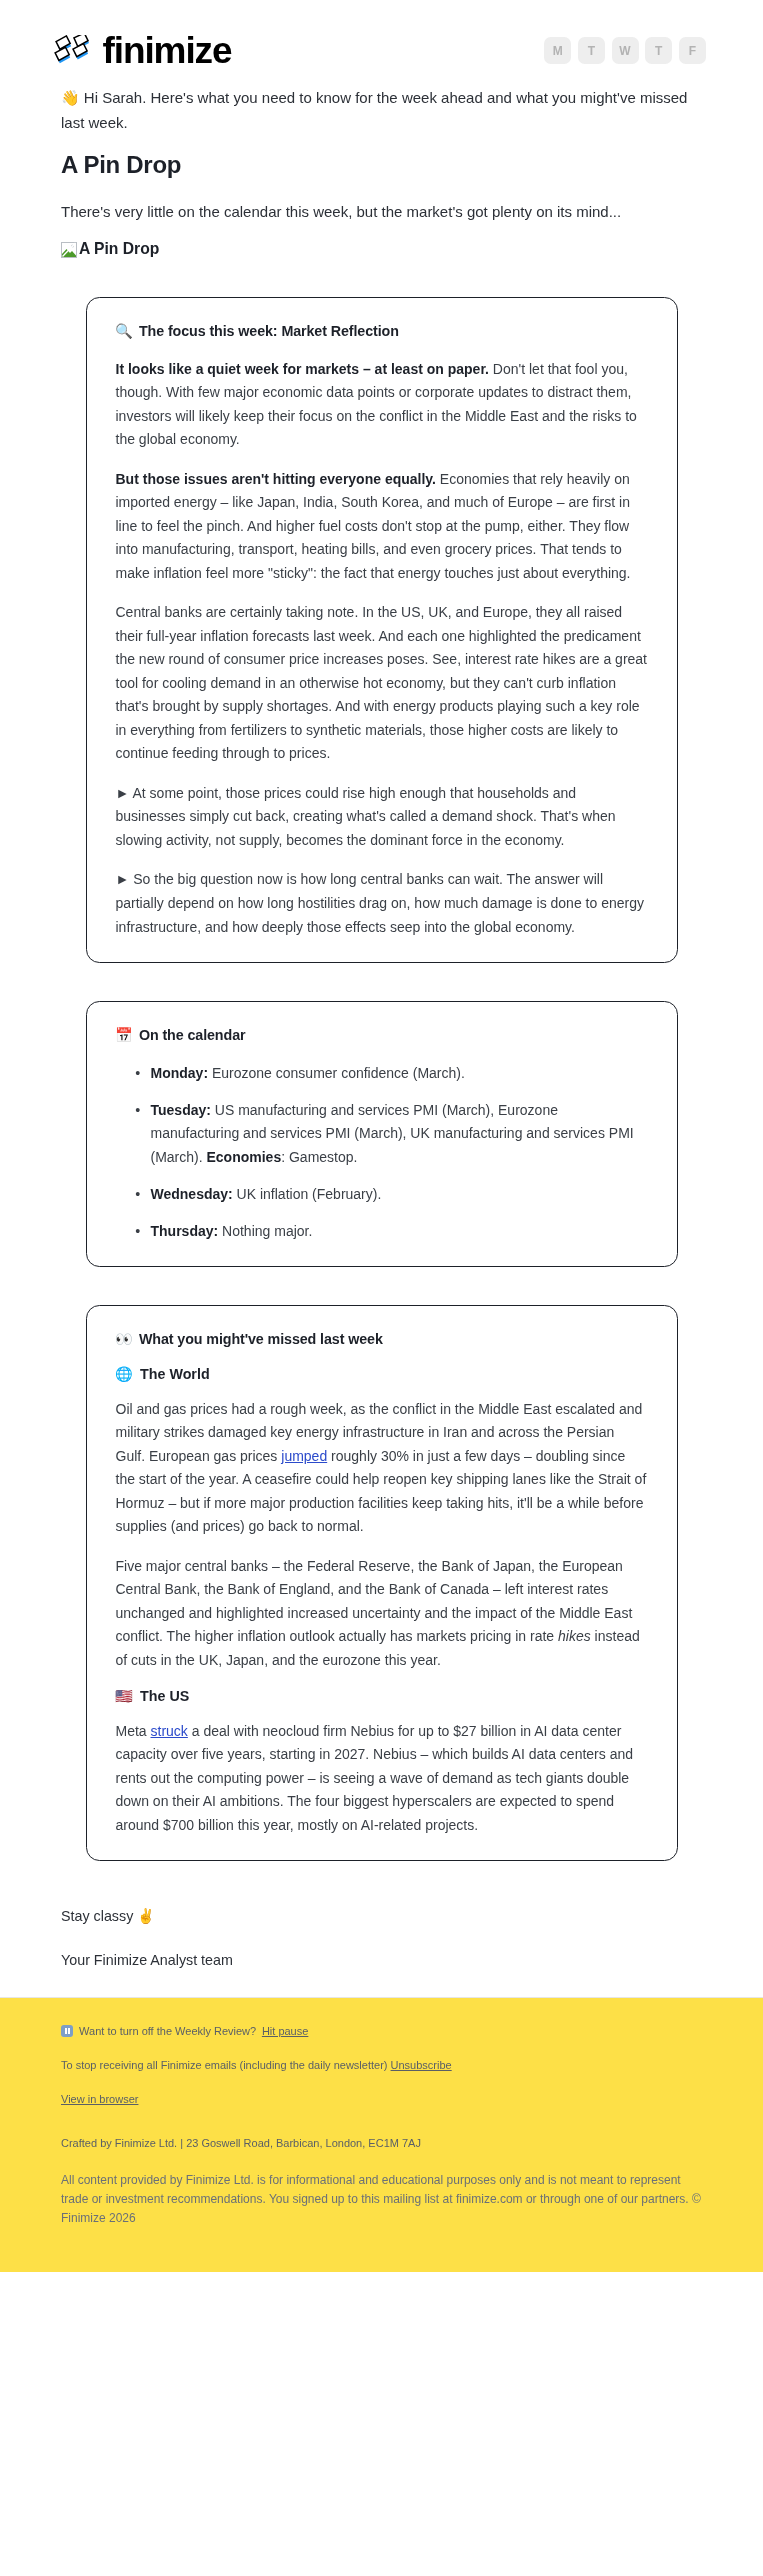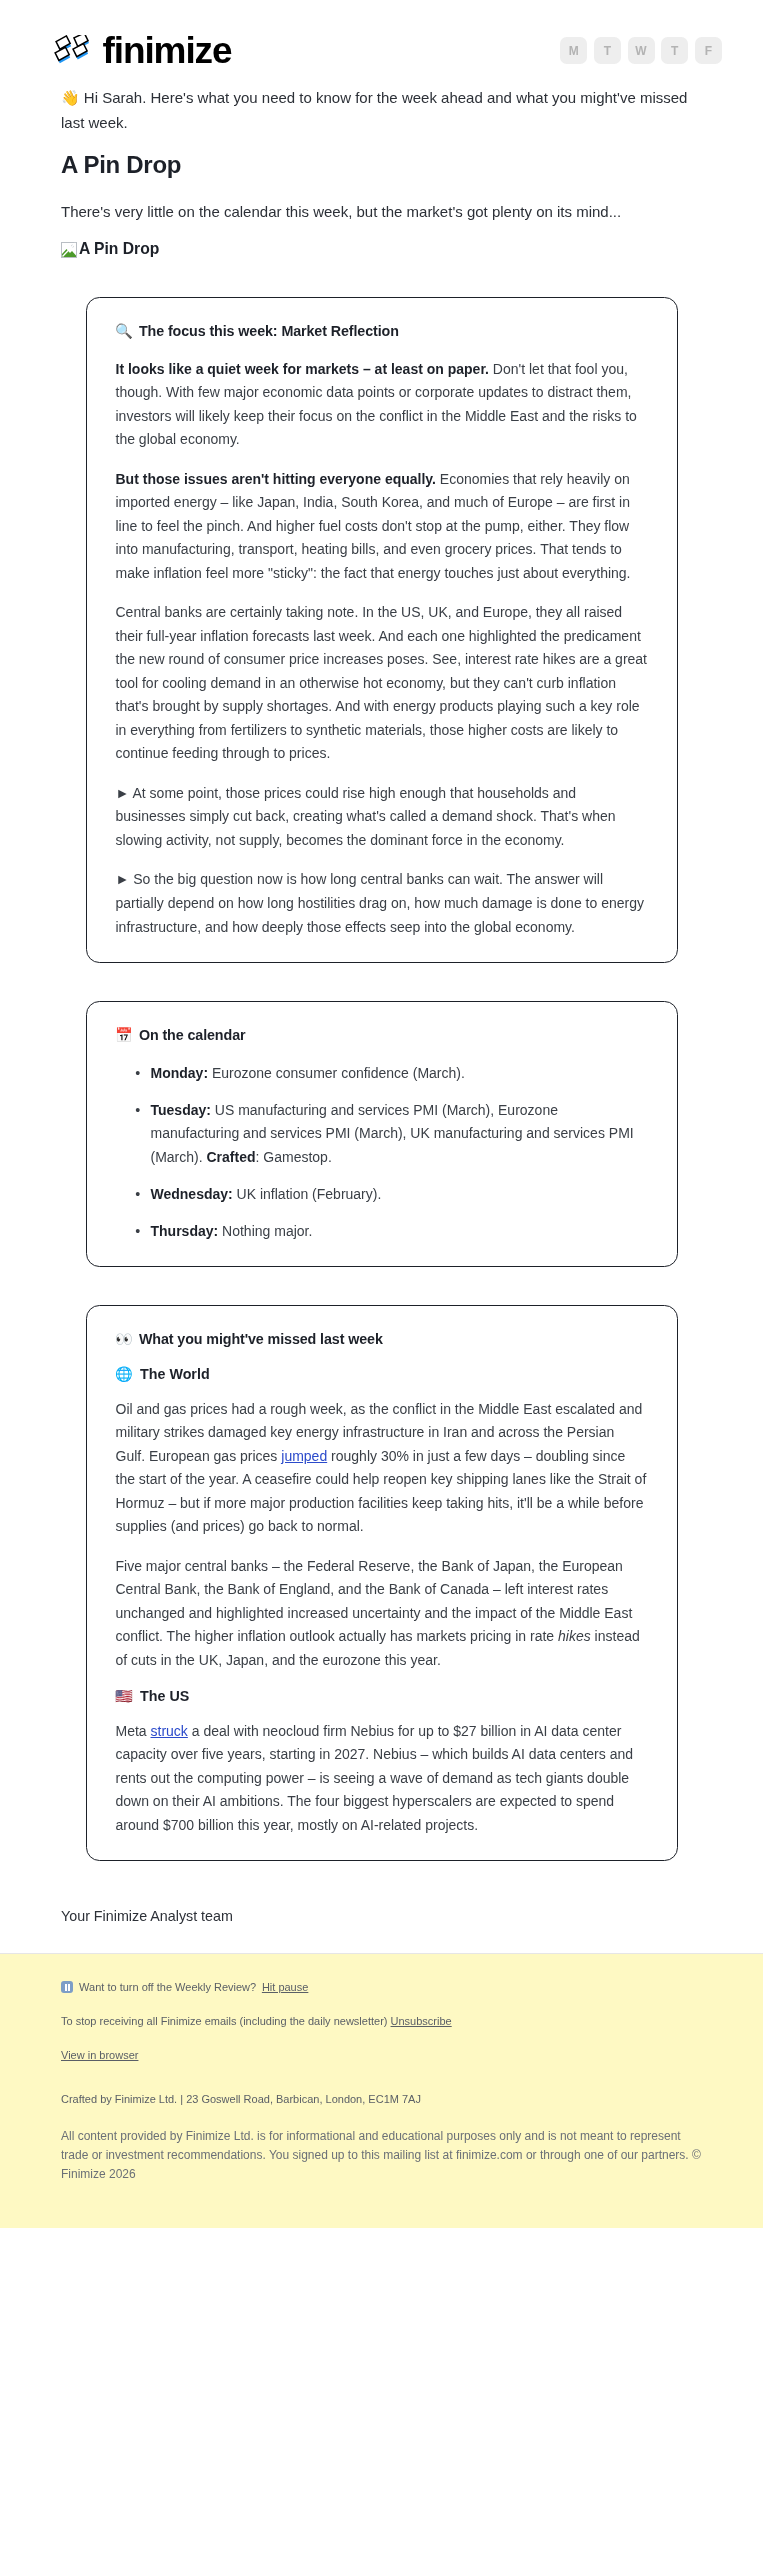--- a/index.html
+++ b/index.html
@@ -12,21 +12,21 @@
     color: #2c3037;
     -webkit-font-smoothing: antialiased;
   }
   .page { width: 763px; margin: 0 auto; position: relative; }
 
   
   .header {
     display: flex;
     align-items: center;
     justify-content: space-between;
-    padding: 32px 41px 17px 53px;
+    padding: 32px 57px 17px 53px;
   }
   .brand { display: flex; align-items: center; gap: 9.5px; }
   .brand-mark { width: 40px; height: 32px; flex: 0 0 auto; display:block; }
   .brand-word {
     font-size: 37px;
     font-weight: bold;
     letter-spacing: -1.1px;
     color: #000000;
     line-height: 1;
   }
@@ -133,21 +133,21 @@
     font-size: 14.3px;
   }
 
   
   .signoff { padding: 5.7px 61px 0 61px; }
   .signoff p { font-size: 14.3px; line-height: 1.6; margin: 0 0 21px 0; color:#2c3037; }
 
   
   .footer {
     margin-top: 25px;
-    background: #fef9c3;
+    background: #fde047;
     border-top: 1px solid #e6e6e6;
     padding: 25px 61px 44px 61px;
   }
   .footer p {
     font-size: 11px;
     line-height: 1.55;
     color: #5a5f66;
     margin: 0 0 17px 0;
   }
   .footer .pause-row { display: flex; align-items: center; gap: 5.7px; }
@@ -244,21 +244,21 @@
   <div class="card">
     <h2>
       <span class="emoji">📅</span>
       <span>On the calendar</span>
     </h2>
     <ul class="cal">
       <li>
         <b>Monday:</b><span> Eurozone consumer confidence (March).</span>
       </li>
       <li>
-        <b>Tuesday:</b><span> US manufacturing and services PMI (March), Eurozone manufacturing and services PMI (March), UK manufacturing and services PMI (March). </span><b>Crafted</b><span>: Gamestop.</span>
+        <b>Tuesday:</b><span> US manufacturing and services PMI (March), Eurozone manufacturing and services PMI (March), UK manufacturing and services PMI (March). </span><b>Economies</b><span>: Gamestop.</span>
       </li>
       <li>
         <b>Wednesday:</b><span> UK inflation (February).</span>
       </li>
       <li>
         <b>Thursday:</b><span> Nothing major.</span>
       </li>
     </ul>
   </div>
 
@@ -285,20 +285,21 @@
       <span class="emoji">🇺🇸</span>
       <span>The US</span>
     </div>
 
     <p>
       <span>Meta </span><a class="link" href="#">struck</a><span> a deal with neocloud firm Nebius for up to $27 billion in AI data center capacity over five years, starting in 2027. Nebius – which builds AI data centers and rents out the computing power – is seeing a wave of demand as tech giants double down on their AI ambitions. The four biggest hyperscalers are expected to spend around $700 billion this year, mostly on AI-related projects.</span>
     </p>
   </div>
 
   <div class="signoff">
+    <p>Stay classy ✌️</p>
     <p>Your Finimize Analyst team</p>
   </div>
 
   <div class="footer">
     <p class="pause-row">
       <span class="pause-icon"></span>
       <span>Want to turn off the Weekly Review?</span>
       <a href="#">Hit pause</a>
     </p>
     <p>

